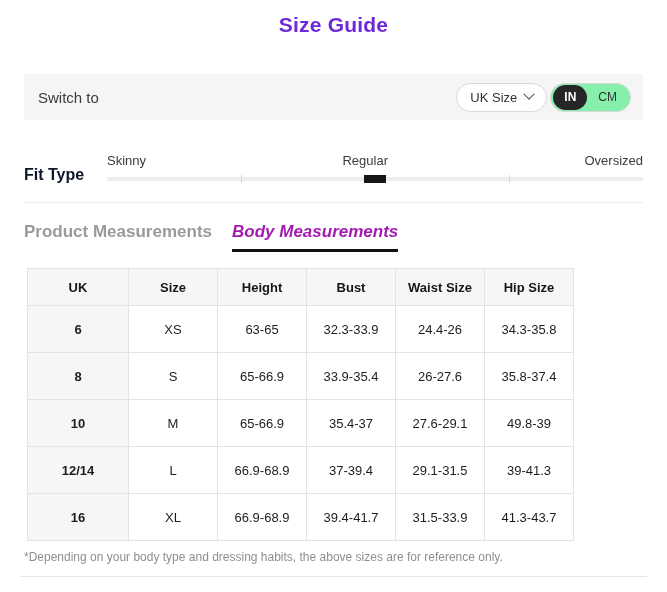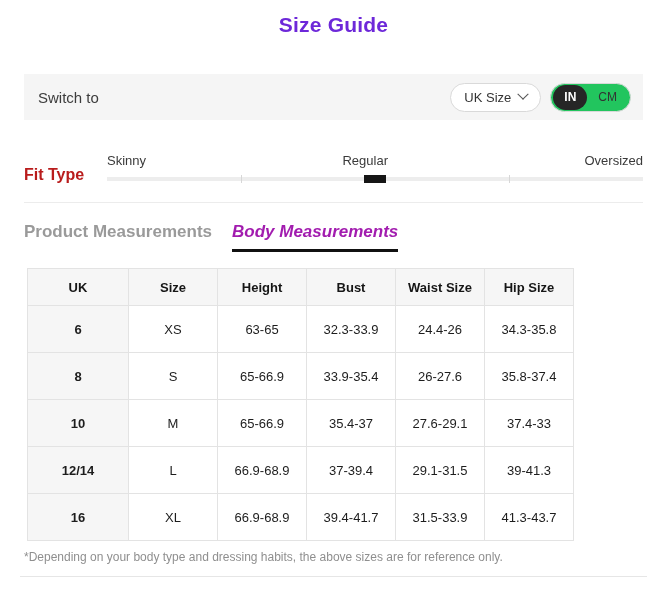--- a/index.html
+++ b/index.html
@@ -16,34 +16,34 @@
   html,body{width:667px;height:592px;background:#ffffff;overflow:hidden;
     font-family:"Liberation Sans","DejaVu Sans",sans-serif;color:var(--text);}
   .page{width:667px;height:592px;position:relative;}
 
   .title{margin-top:13px;text-align:center;font-size:21px;font-weight:bold;color:#6d28d9;letter-spacing:.2px;}
 
   
   .switch-bar{margin:37px 24px 0 24px;height:46px;background:var(--bar-bg);
     display:flex;align-items:center;justify-content:space-between;padding:0 12px 0 14px;}
   .switch-label{font-size:15px;color:#3c3c3c;}
-  .switch-right{display:flex;align-items:center;gap:9px;}
+  .switch-right{display:flex;align-items:center;gap:3px;}
   .size-dropdown{background:#fff;border:1px solid var(--pill-border);border-radius:15px;
     height:29px;display:flex;align-items:center;gap:8px;padding:0 13px;cursor:pointer;}
   .size-dropdown .val{font-size:13px;color:#333;}
   .chev{width:8px;height:8px;border-right:1.6px solid #555;border-bottom:1.6px solid #555;
     transform:rotate(45deg) translate(-2px,-2px);display:inline-block;}
-  .unit-toggle{background:#22c55e;border:1px solid var(--pill-border);border-radius:15px;
+  .unit-toggle{background:#86efac;border:1px solid var(--pill-border);border-radius:15px;
     height:29px;display:flex;align-items:center;padding:2px;}
   .unit{font-size:12px;padding:0 11px;height:25px;display:flex;align-items:center;border-radius:13px;cursor:pointer;color:#333;}
   .unit.active{background:var(--dark);color:#fff;font-weight:bold;}
 
   
   .fit-row{margin:33px 24px 0 24px;display:flex;align-items:flex-end;}
-  .fit-label{font-size:16px;font-weight:bold;color:#b91c1c;width:83px;flex:none;margin-bottom:-3px;}
+  .fit-label{font-size:16px;font-weight:bold;color:#0f172a;width:83px;flex:none;margin-bottom:-3px;}
   .slider{flex:1;}
   .slider-labels{display:flex;justify-content:space-between;font-size:13px;color:#3a3a3a;}
   .slider-track{position:relative;height:4px;background:var(--track);margin-top:9px;}
   .tick{position:absolute;top:-2px;width:1px;height:8px;background:#d7d7d7;}
   .tick.t1{left:25%;} .tick.t2{left:75%;}
   .handle{position:absolute;top:-2px;left:50%;transform:translateX(-50%);width:22px;height:8px;background:#161616;cursor:pointer;}
 
   .divider{height:1px;background:#ececec;margin:21px 24px 0 24px;}
 
   
@@ -142,21 +142,21 @@
         <td>33.9-35.4</td>
         <td>26-27.6</td>
         <td>35.8-37.4</td>
       </tr>
       <tr>
         <td class="col-uk">10</td>
         <td>M</td>
         <td>65-66.9</td>
         <td>35.4-37</td>
         <td>27.6-29.1</td>
-        <td>37.4-33</td>
+        <td>49.8-39</td>
       </tr>
       <tr>
         <td class="col-uk">12/14</td>
         <td>L</td>
         <td>66.9-68.9</td>
         <td>37-39.4</td>
         <td>29.1-31.5</td>
         <td>39-41.3</td>
       </tr>
       <tr>

